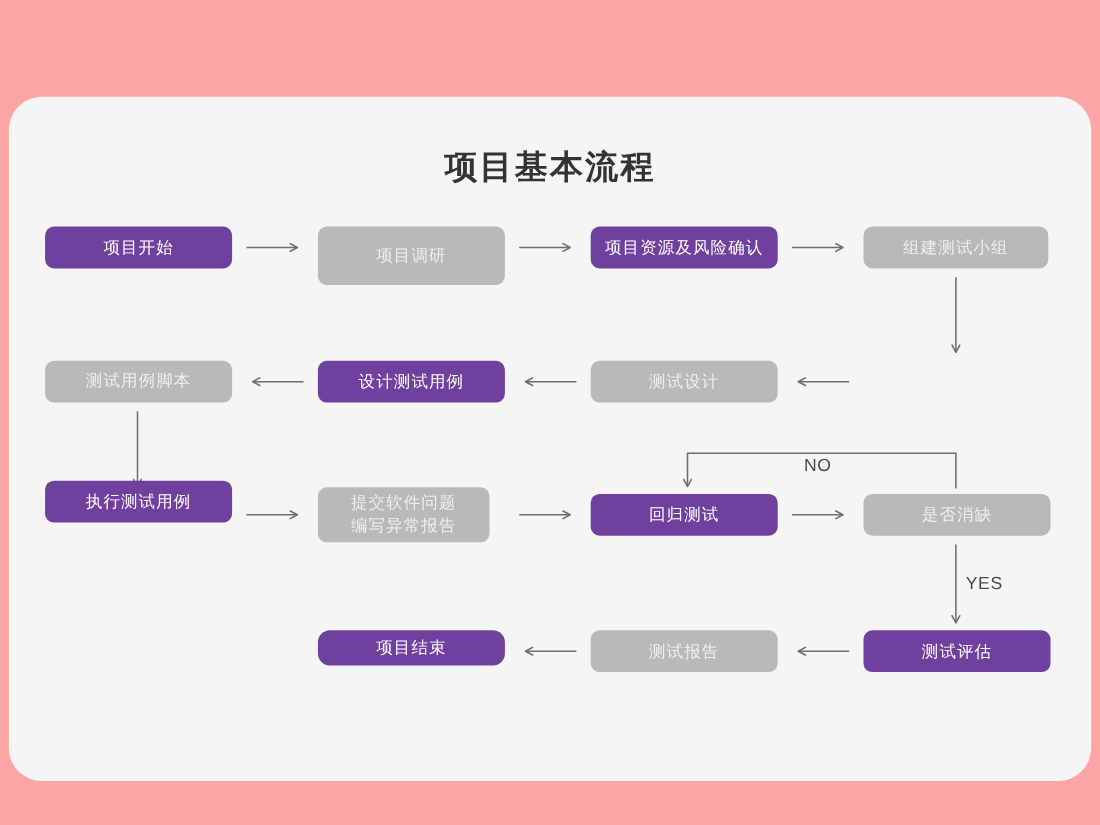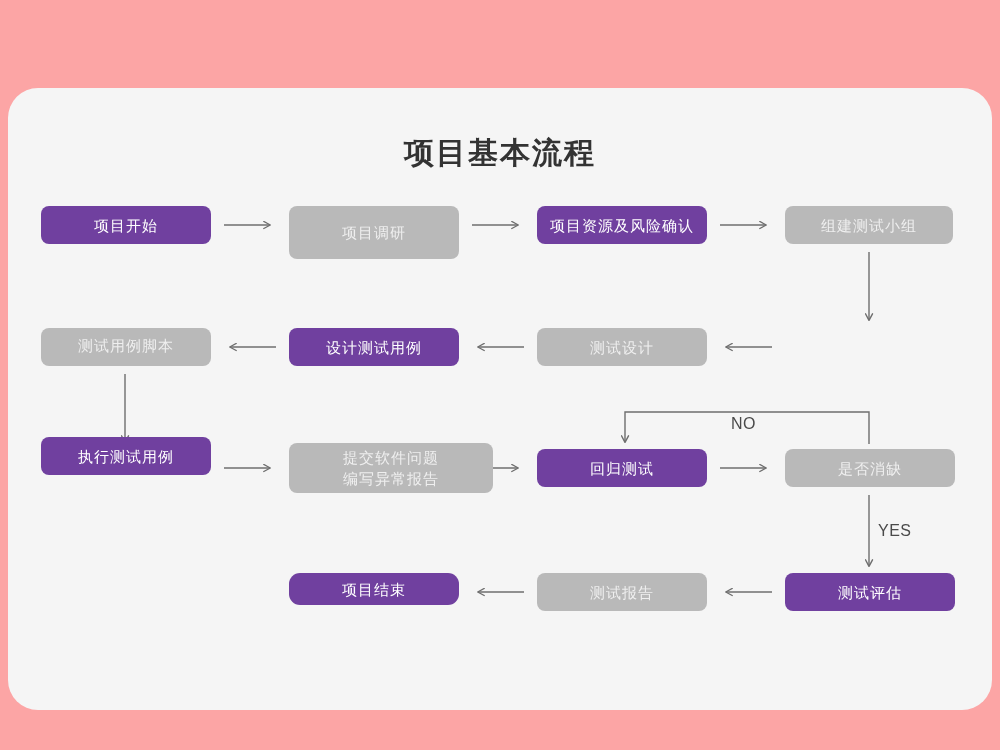--- a/index.html
+++ b/index.html
@@ -120,21 +120,21 @@
   <div class="node purple" style="left:41px;  top:206px; width:170px; height:38px;">项目开始</div>
   <div class="node gray" style="left:289px; top:206px; width:170px; height:53px;">项目调研</div>
   <div class="node purple" style="left:537px; top:206px; width:170px; height:38px;">项目资源及风险确认</div>
   <div class="node gray" style="left:785px; top:206px; width:168px; height:38px;">组建测试小组</div>
 
   <div class="node gray" style="left:41px;  top:328px; width:170px; height:38px;font-family:Liberation Mono, monospace;">测试用例脚本</div>
   <div class="node purple" style="left:289px; top:328px; width:170px; height:38px;">设计测试用例</div>
   <div class="node gray" style="left:537px; top:328px; width:170px; height:38px;">测试设计</div>
 
   <div class="node purple" style="left:41px;  top:437px; width:170px; height:38px;text-align:right;">执行测试用例</div>
-  <div class="node gray" style="left:289px; top:443px; width:204px; height:50px;">提交软件问题
+  <div class="node gray" style="left:289px; top:443px; width:156px; height:50px;">提交软件问题
 编写异常报告</div>
   <div class="node purple" style="left:537px; top:449px; width:170px; height:38px;">回归测试</div>
   <div class="node gray" style="left:785px; top:449px; width:170px; height:38px;">是否消缺</div>
 
   <div class="node purple" style="left:289px; top:573px; width:170px; height:32px;border-radius:11px;">项目结束</div>
   <div class="node gray" style="left:537px; top:573px; width:170px; height:38px;">测试报告</div>
   <div class="node purple" style="left:785px; top:573px; width:170px; height:38px;">测试评估</div>
 
   <div class="edge-label" style="left:731px; top:415px;">NO</div>
   <div class="edge-label" style="left:878px; top:522px;">YES</div>

